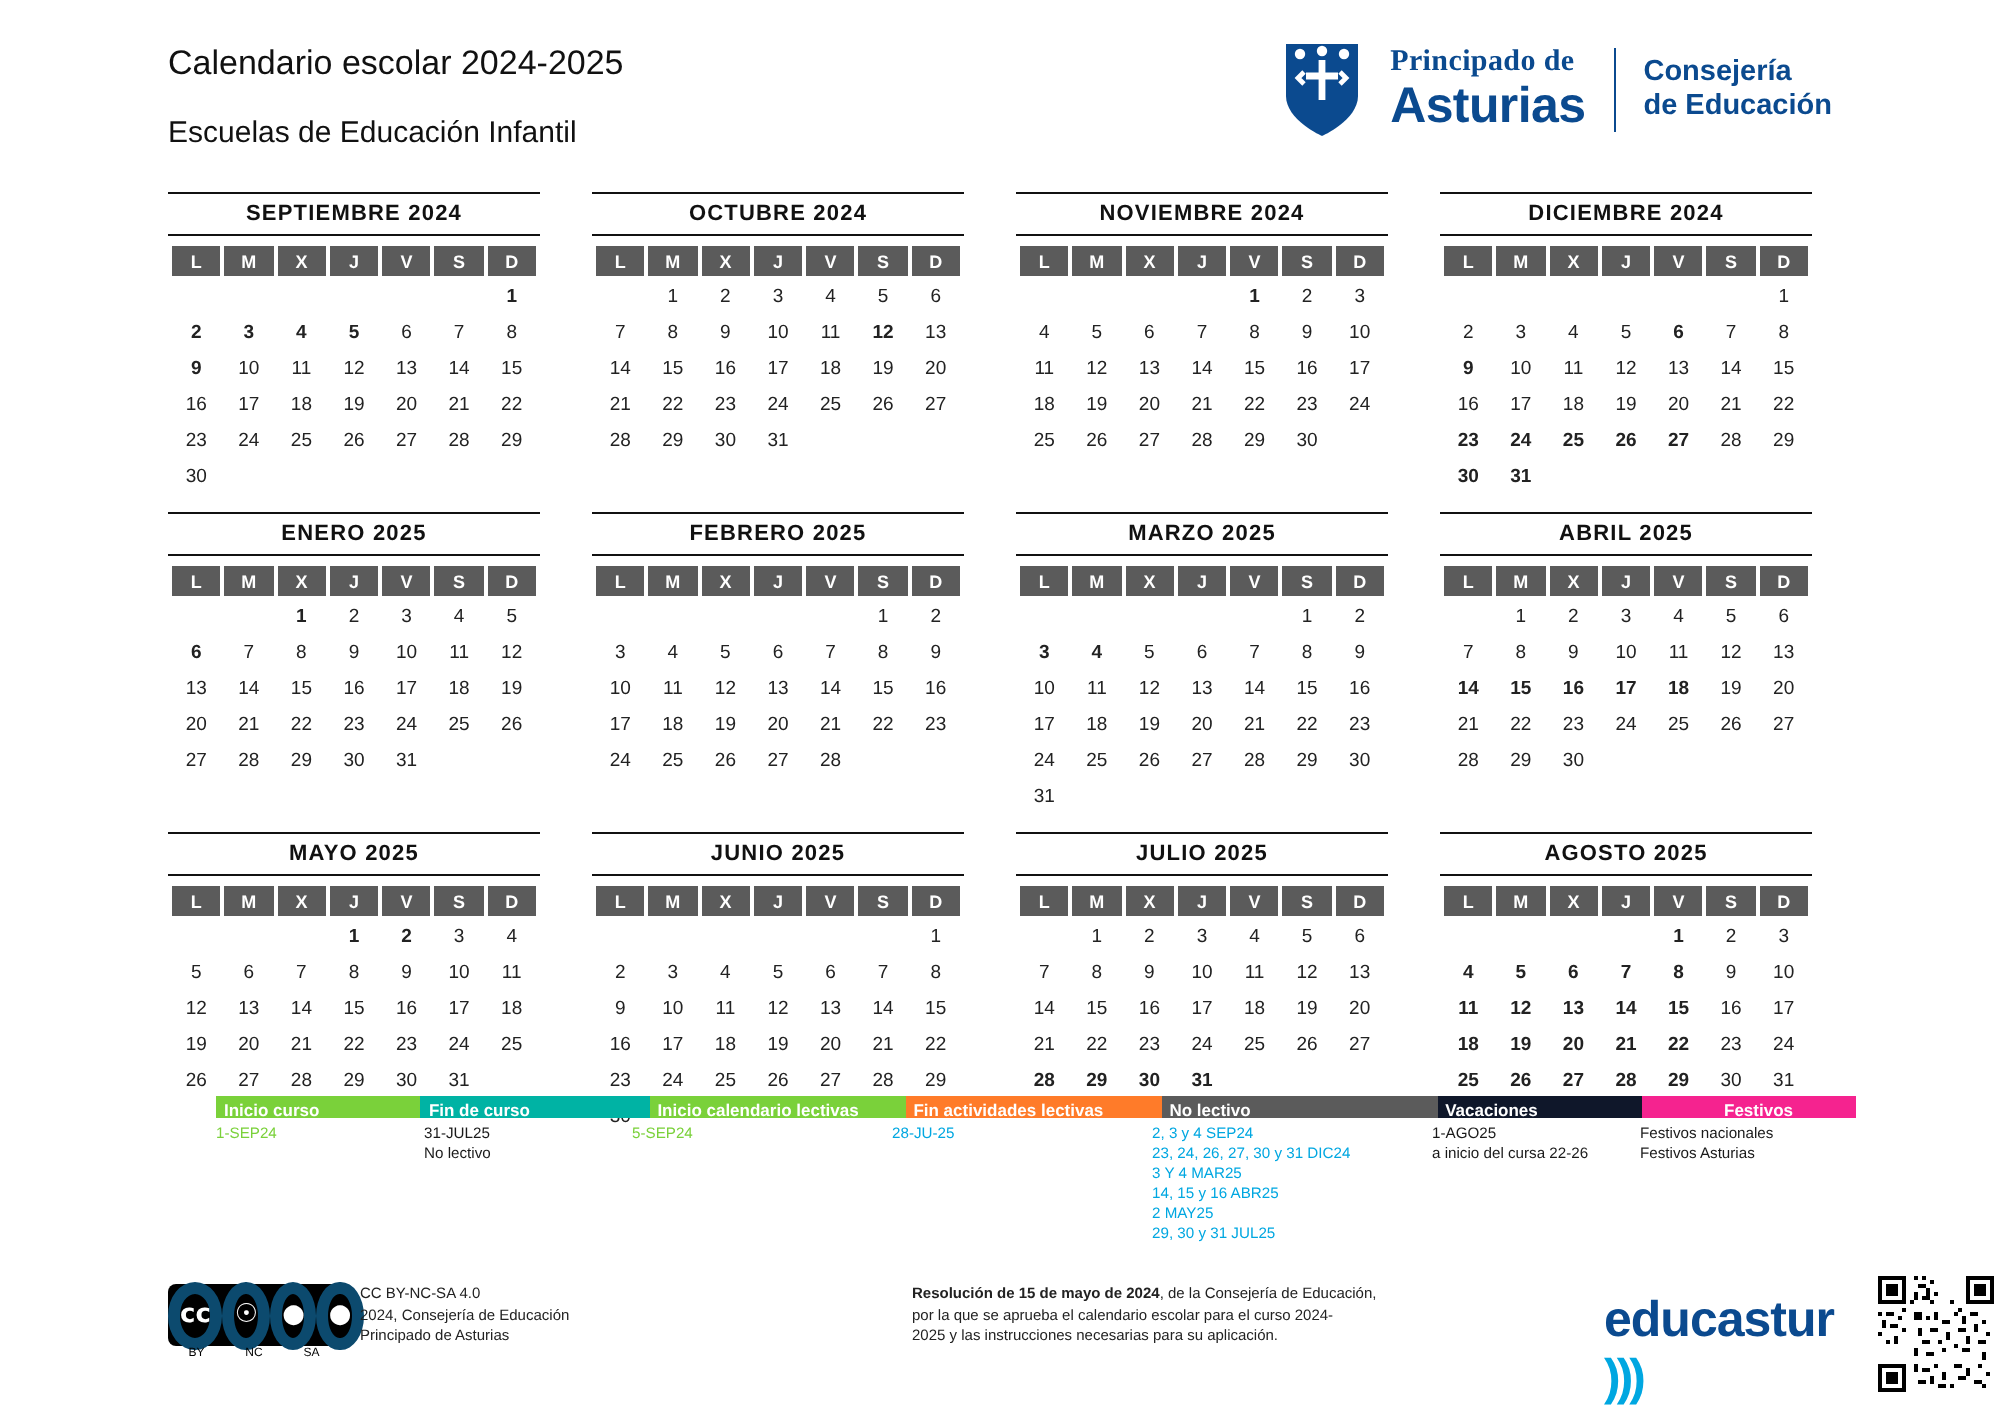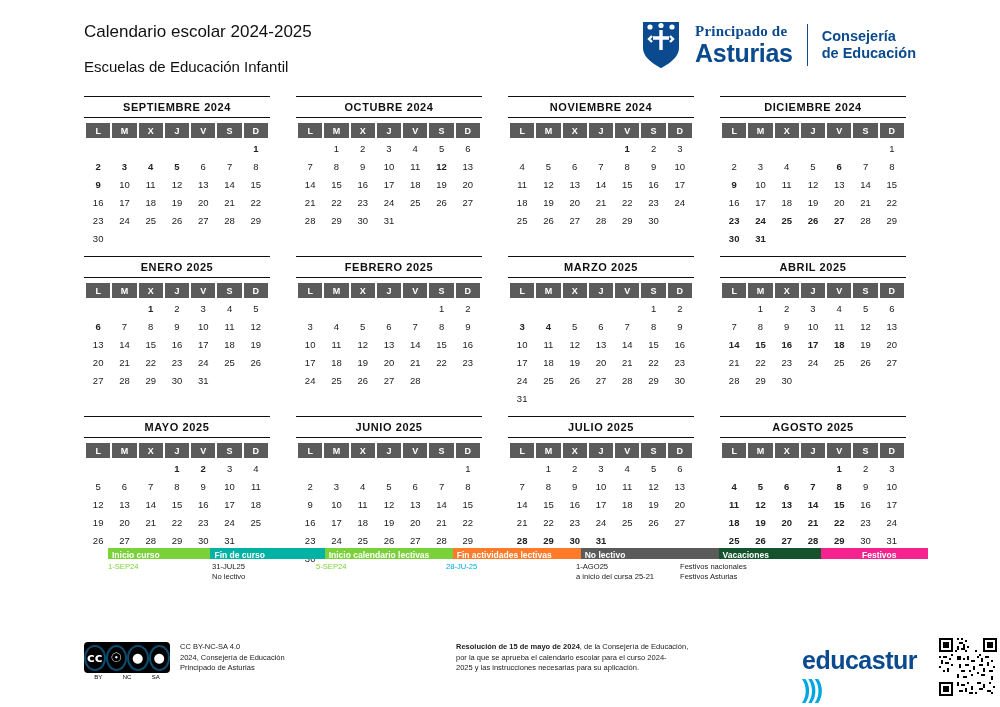--- a/index.html
+++ b/index.html
@@ -54,21 +54,21 @@
   .lh{font-size:8.5px;font-weight:700;color:#fff;padding:2px 4px;height:11px;line-height:11px;box-sizing:border-box;}
   .legend-bodies{display:flex;margin-top:3px;}
   .lb{font-size:7.6px;line-height:10px;color:#1a1a1a;padding-right:6px;box-sizing:border-box;}
   .lb.green-t{color:#7ad13a;}
   .lb.cyan-t{color:#00a7e1;}
 
   
   .footer{position:absolute;left:84px;top:638px;width:840px;height:64px;}
   .cc{position:absolute;left:0;top:4px;width:86px;height:31px;}
   .cc-box{width:86px;height:31px;background:#000;border-radius:4px;display:flex;align-items:center;justify-content:space-around;}
-  .cc-c{width:22px;height:22px;border-radius:50%;background:#000;border:2px solid #0c4a6e;color:#fff;font-size:13px;font-weight:700;display:flex;align-items:center;justify-content:center;font-family:"DejaVu Sans",sans-serif;}
+  .cc-c{width:22px;height:22px;border-radius:50%;background:#000;border:6px solid #0c4a6e;color:#fff;font-size:13px;font-weight:700;display:flex;align-items:center;justify-content:center;font-family:"DejaVu Sans",sans-serif;}
   .cc-label{position:absolute;left:0;top:36px;width:86px;display:flex;justify-content:space-around;font-size:6px;color:#000;}
   .cc-text{position:absolute;left:96px;top:4px;font-size:7.5px;line-height:10.5px;color:#222;}
   .reso{position:absolute;left:372px;top:4px;font-size:7.5px;line-height:10.5px;color:#222;width:250px;}
   .reso b{font-weight:700;}
   .educastur{position:absolute;left:718px;top:8px;}
   .ed-word{font-size:25px;font-weight:700;color:#0b4a8f;letter-spacing:-.5px;}
   .ed-arcs{display:inline-block;color:#00a7e1;font-size:25px;font-weight:700;letter-spacing:-2px;}
   .ed-url{font-size:7.5px;color:#222;text-align:center;margin-top:2px;text-decoration:underline;}
   .qr{position:absolute;left:855px;top:0px;width:58px;height:58px;}
 </style>
@@ -906,40 +906,48 @@
     </div>
   </div>
 
 <div class="legend">
   <div class="legend-heads" id="legend-heads">
       <div class="lh" style="background: rgb(122, 209, 58); width: 104px;">Inicio curso</div>
       <div class="lh" style="background: rgb(0, 179, 164); width: 116px;">Fin de curso</div>
       <div class="lh" style="background: rgb(122, 209, 58); width: 130px;">Inicio calendario lectivas</div>
       <div class="lh" style="background: rgb(255, 123, 41); width: 130px;">Fin actividades lectivas</div>
       <div class="lh" style="background: rgb(91, 91, 91); width: 140px;">No lectivo</div>
-      <div class="lh" style="background: #14532d; width: 104px;">Vacaciones</div>
+      <div class="lh" style="background: #0f172a; width: 104px;">Vacaciones</div>
       <div class="lh" style="background: rgb(245, 35, 143); width: 108px; padding-left: 41px;">Festivos</div>
     </div>
   <div class="legend-bodies" id="legend-bodies">
       <div class="lb green-t" style="width: 104px;">
         <div>1-SEP24</div>
       </div>
       <div class="lb " style="width: 104px;">
         <div>31-JUL25</div>
         <div>No lectivo</div>
       </div>
       <div class="lb green-t" style="width: 130px;">
         <div>5-SEP24</div>
       </div>
       <div class="lb cyan-t" style="width: 130px;">
         <div>28-JU-25</div>
       </div>
+      <div class="lb cyan-t" style="width: 140px;">
+        <div>2, 3 y 4 SEP24</div>
+        <div>23, 24, 26, 27, 30 y 31 DIC24</div>
+        <div>3 Y 4 MAR25</div>
+        <div>14, 15 y 16 ABR25</div>
+        <div>2 MAY25</div>
+        <div>29, 30 y 31 JUL25</div>
+      </div>
       <div class="lb " style="width: 104px;">
         <div>1-AGO25</div>
-        <div>a inicio del cursa 25-21</div>
+        <div>a inicio del cursa 22-26</div>
       </div>
       <div class="lb " style="width: 108px;">
         <div>Festivos nacionales</div>
         <div>Festivos Asturias</div>
       </div>
     </div>
 </div>
 
 <div class="footer">
   <div class="cc">

